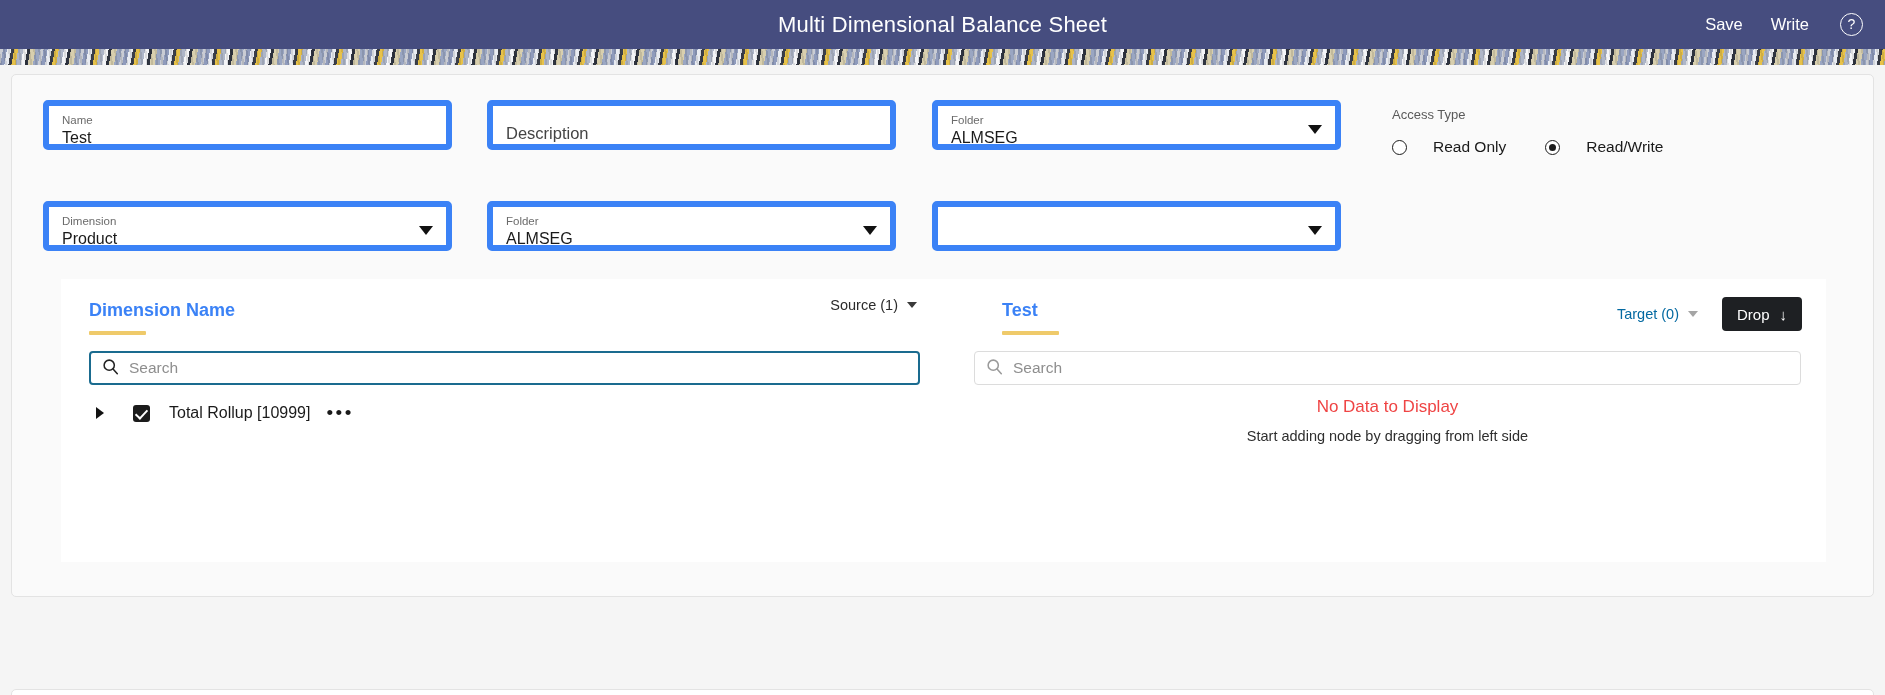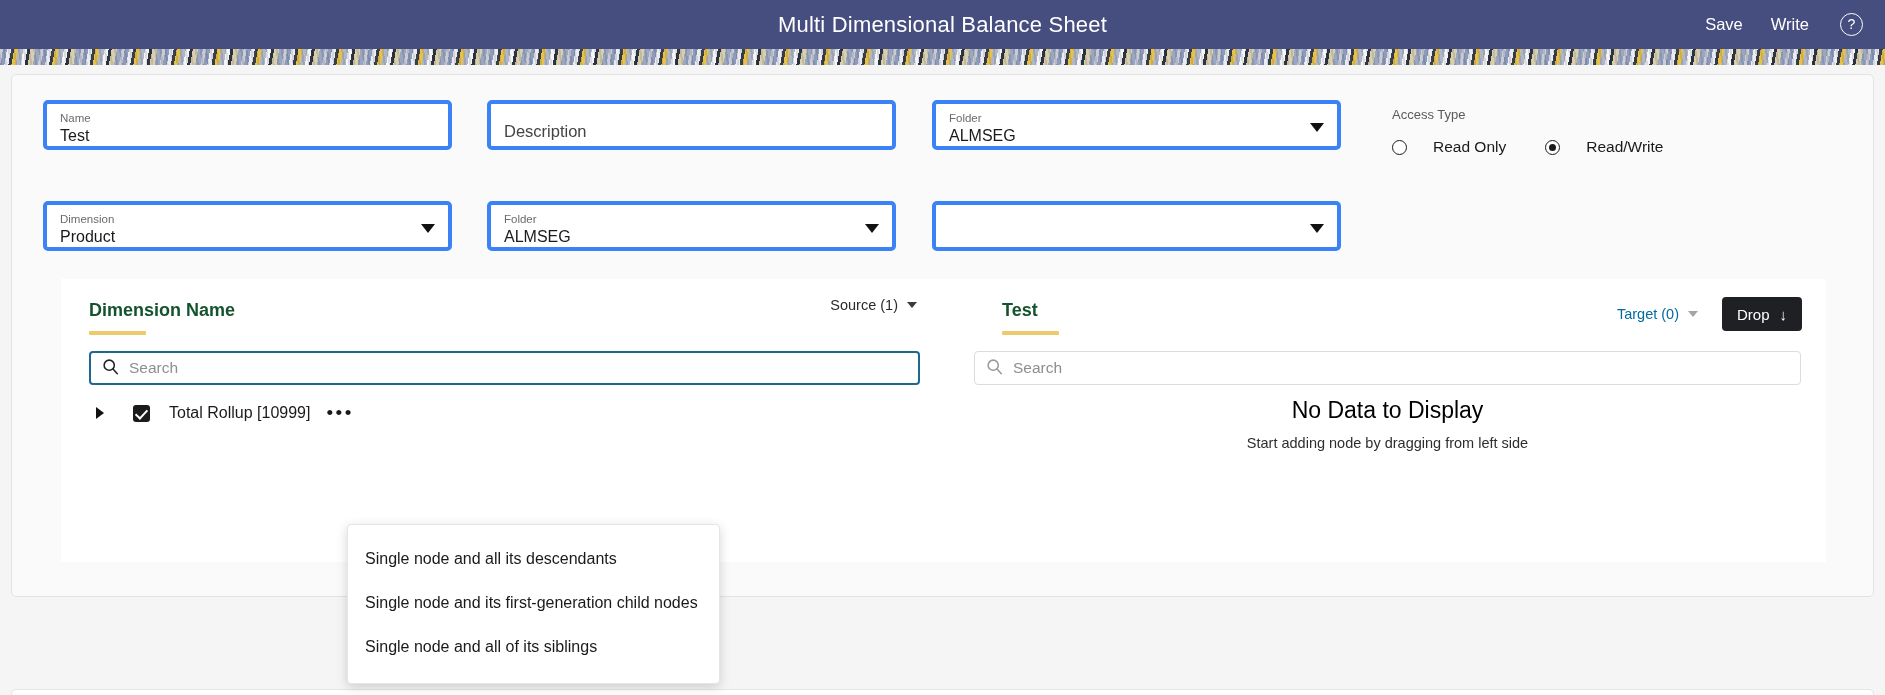--- a/index.html
+++ b/index.html
@@ -65,21 +65,21 @@
     border: 1px solid #e3e3e3;
     border-radius: 5px;
     width: 1863px; height: 523px;
     padding: 0;
   }
 
   
   .field {
     position: absolute;
     background: #ffffff;
-    border: 4px solid #3b82f6;
+    border: 6px solid #3b82f6;
     border-radius: 5px;
     height: 50px;
     padding: 7px 12px 0 13px;
   }
   .field-label {
     display: block; font-size: 11.5px; color: #6b6b6b; line-height: 14px;
   }
   .field-value {
     display: block; font-size: 16px; color: #1a1a1a; line-height: 21px;
   }
@@ -128,21 +128,21 @@
     background: #ffffff;
   }
   .col-left  { position: absolute; left: 0;    top: 0; width: 880px; height: 283px; }
   .col-right { position: absolute; left: 913px; top: 0; width: 852px; height: 283px; }
 
   .panel-head {
     position: relative; height: 62px;
   }
   .panel-title {
     position: absolute; left: 28px; top: 21px;
-    font-size: 18px; font-weight: bold; color: #14532d;
+    font-size: 18px; font-weight: bold; color: #3b82f6;
   }
   .panel-underline {
     position: absolute; left: 28px; top: 52px;
     width: 57px; height: 4px; background: #efca6a; border-radius: 1px;
   }
   .panel-tools {
     position: absolute; right: 24px; top: 18px;
     display: flex; align-items: center; gap: 0;
   }
   .source-sel {
@@ -209,21 +209,21 @@
   }
   .dots {
     margin-left: 16px; font-size: 19px; letter-spacing: 2.5px;
     color: #1a1a1a; cursor: pointer; line-height: 12px;
   }
 
   
   .empty {
     position: absolute; left: 0; top: 118px; width: 827px; text-align: center;
   }
-  .empty-title { font-size: 23px; color: #000000; }
+  .empty-title { font-size: 17px; color: #ef4444; }
   .empty-sub   { font-size: 14.5px; color: #2e2e2e; margin-top: 11px; }
 
   
   .menu {
     position: absolute; left: 347px; top: 524px;
     width: 373px; background: #ffffff;
     border: 1px solid #e6e6e6; border-radius: 4px;
     box-shadow: 0 3px 11px rgba(0,0,0,.17);
     padding: 12px 0 14px 0;
     z-index: 50;
@@ -373,19 +373,14 @@
 
       </div>
     </div>
 
     <div class="audit">
       
       
     </div>
   </div>
 
-  <div class="menu">
-    <div class="menu-item">Single node and all its descendants</div>
-    <div class="menu-item">Single node and its first-generation child nodes</div>
-    <div class="menu-item">Single node and all of its siblings</div>
-  </div>
 
 </div>
 
 </body></html>

